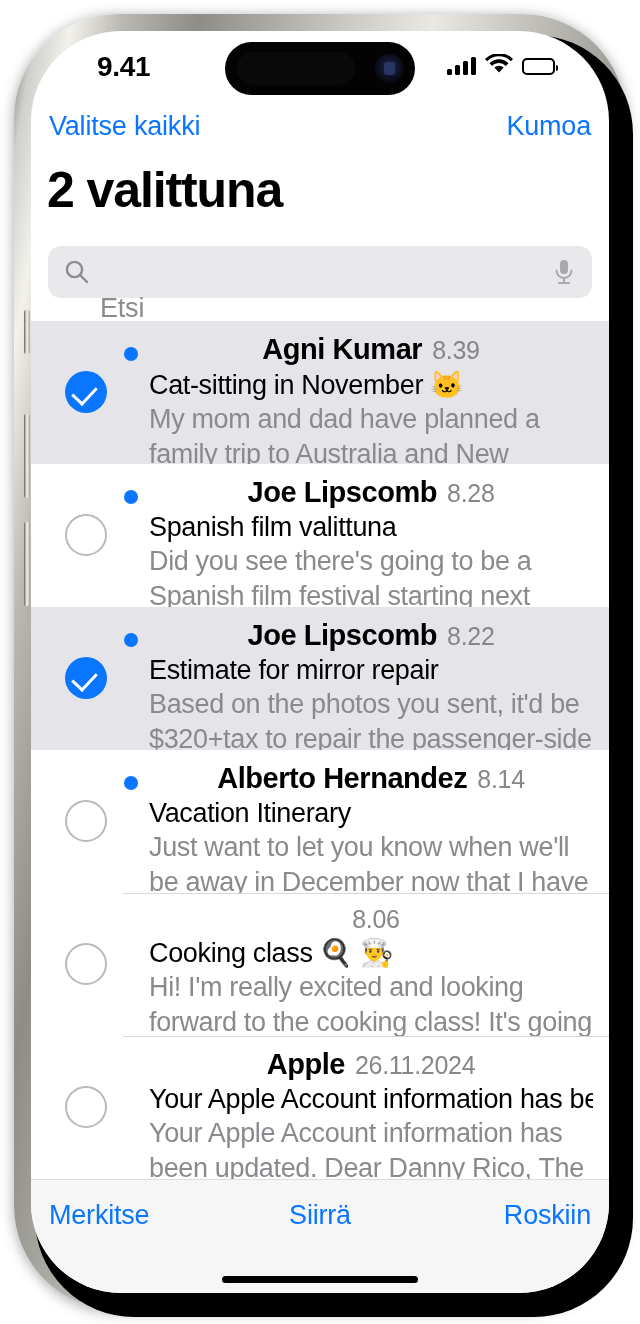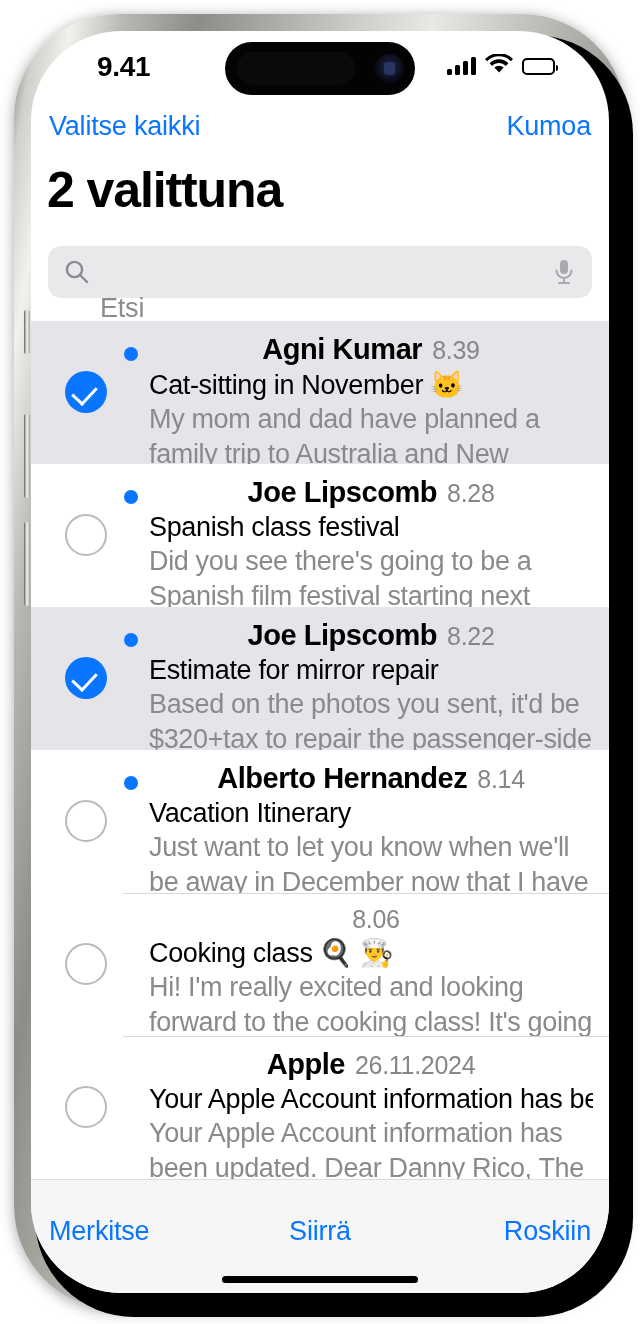--- a/index.html
+++ b/index.html
@@ -315,21 +315,21 @@
     position: absolute;
     left: 0;
     bottom: 0;
     width: 578px;
     height: 114px;
     background: #f6f6f7;
     border-top: 1px solid #dcdce0;
   }
   .tb-btn {
     position: absolute;
-    top: 36px;
+    top: 20px;
     font-size: 27px;
     color: #0a76ff;
     letter-spacing: -0.2px;
     white-space: nowrap;
   }
   .tb-left   { left: 18px; }
   .tb-center { left: 50%; transform: translateX(-50%); }
   .tb-right  { right: 18px; margin-left: 32px; }
 
   .home-indicator {
@@ -425,21 +425,21 @@
           </div>
         </div>
         <div class="mail-row">
           <div class="checkbox"></div>
           <div class="unread-dot"></div>
           <div class="row-body">
             <div class="row-top">
               <div class="sender">Joe Lipscomb</div>
               <div class="time">8.28</div>
             </div>
-            <div class="subject">Spanish class festival</div>
+            <div class="subject">Spanish film valittuna</div>
             <div class="preview">Did you see there's going to be a Spanish film festival starting next week? I'm free every ni…</div>
           </div>
         </div>
         <div class="mail-row selected">
           <div class="checkbox checked"></div>
           <div class="unread-dot"></div>
           <div class="row-body">
             <div class="row-top">
               <div class="sender">Joe Lipscomb</div>
               <div class="time">8.22</div>

